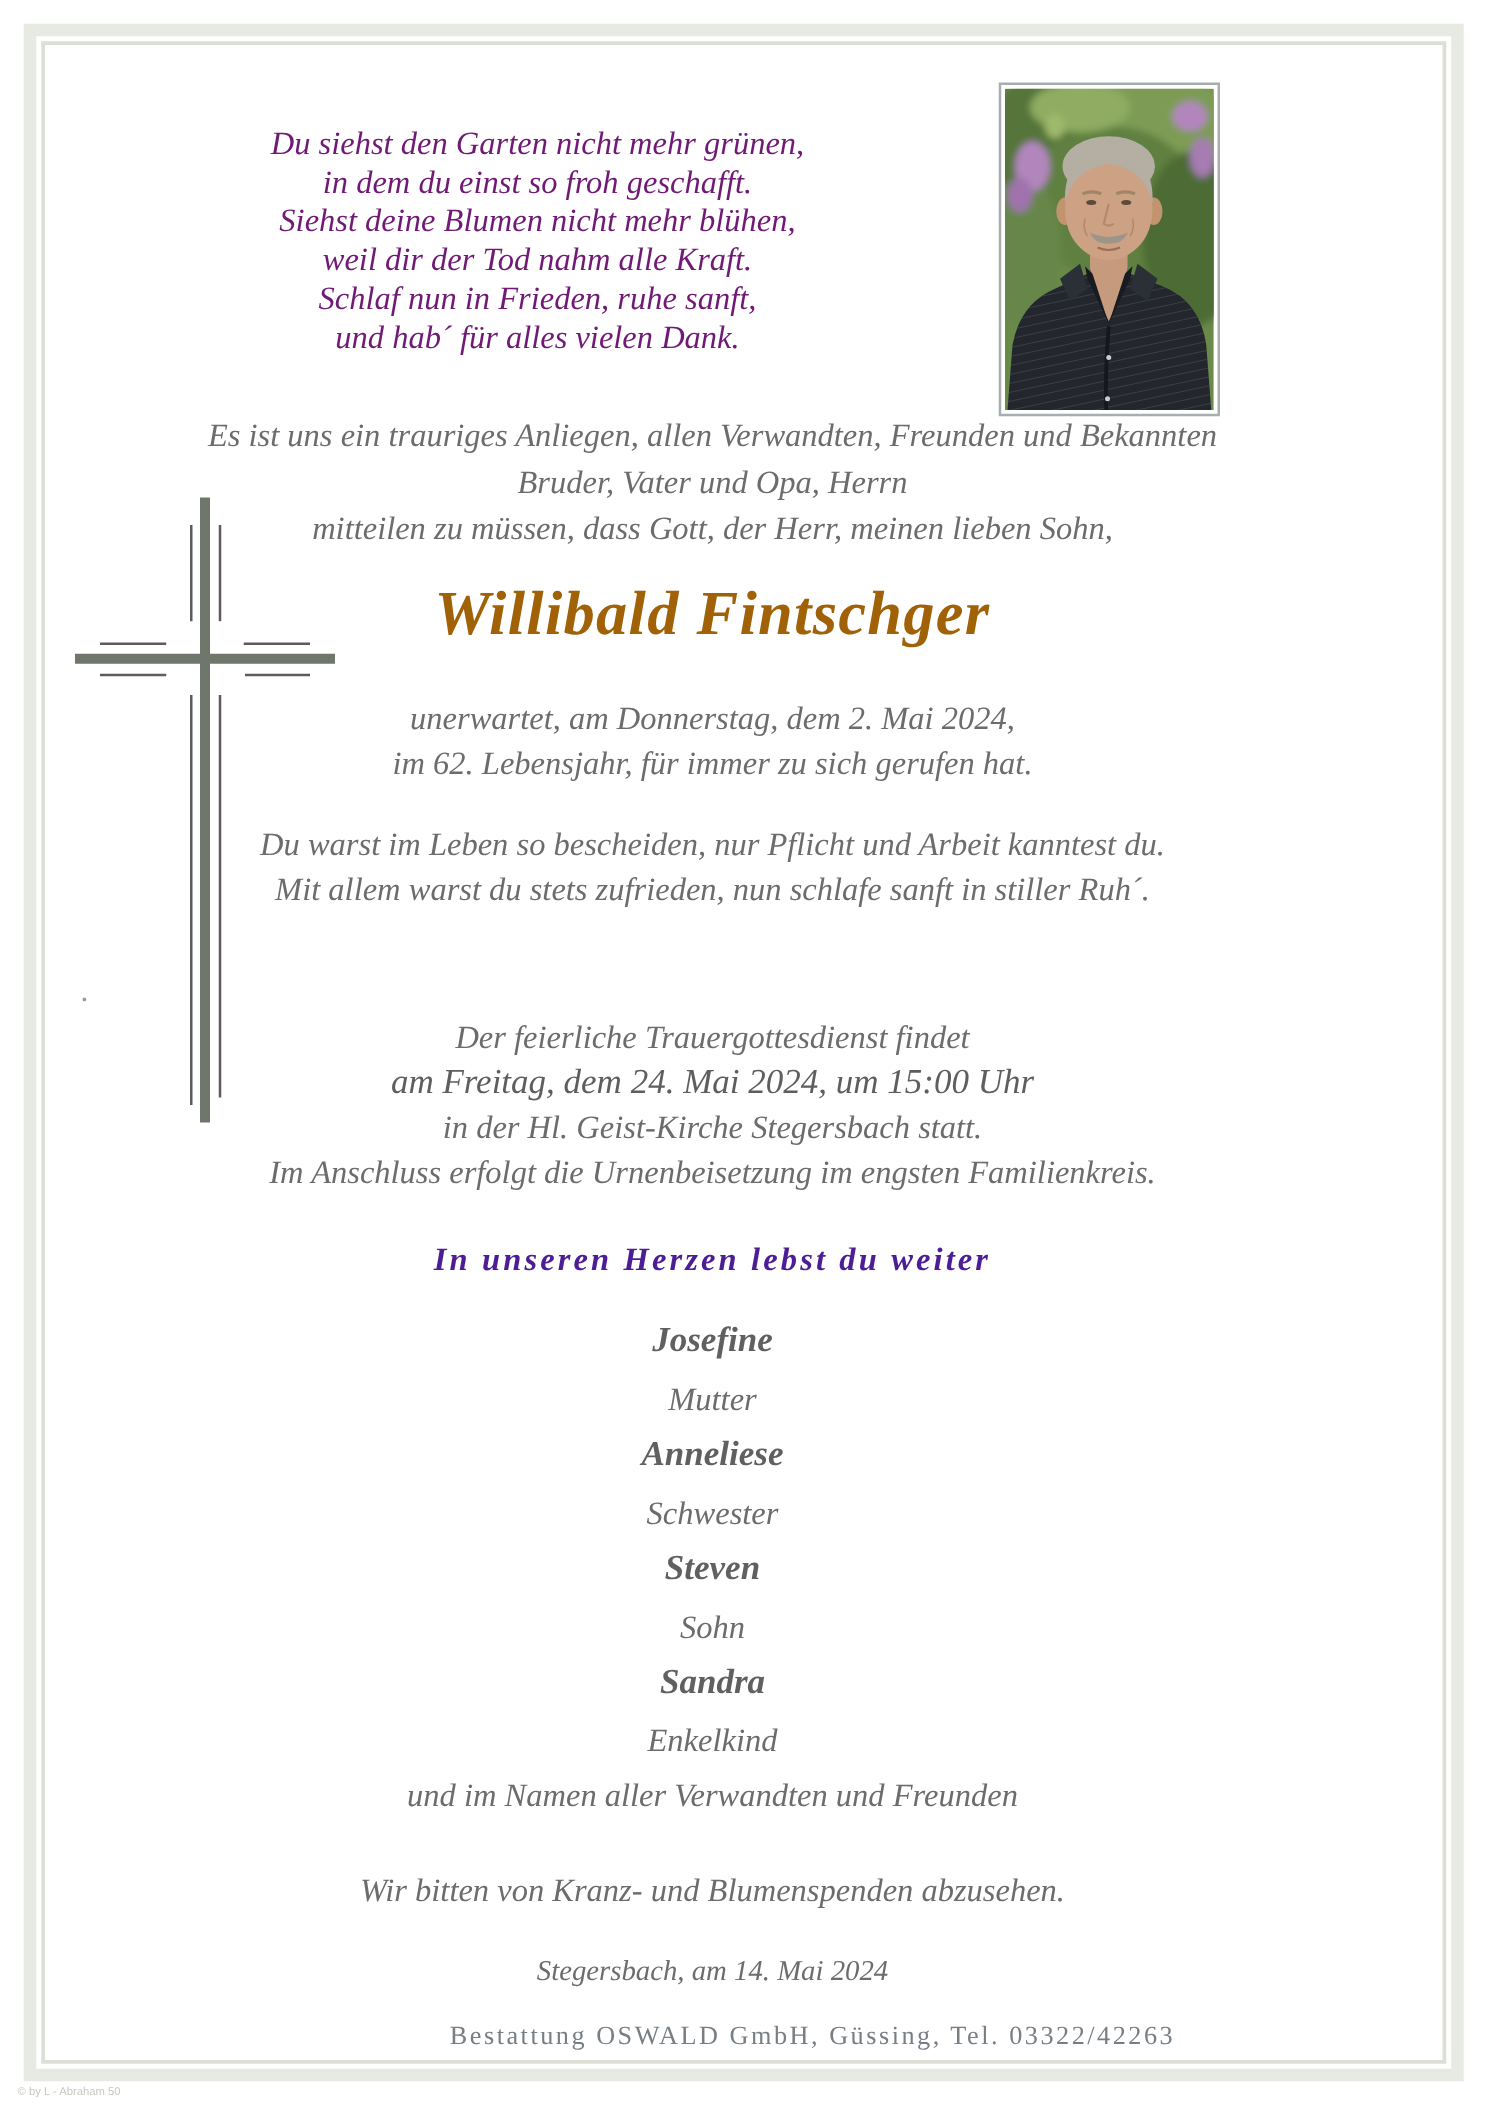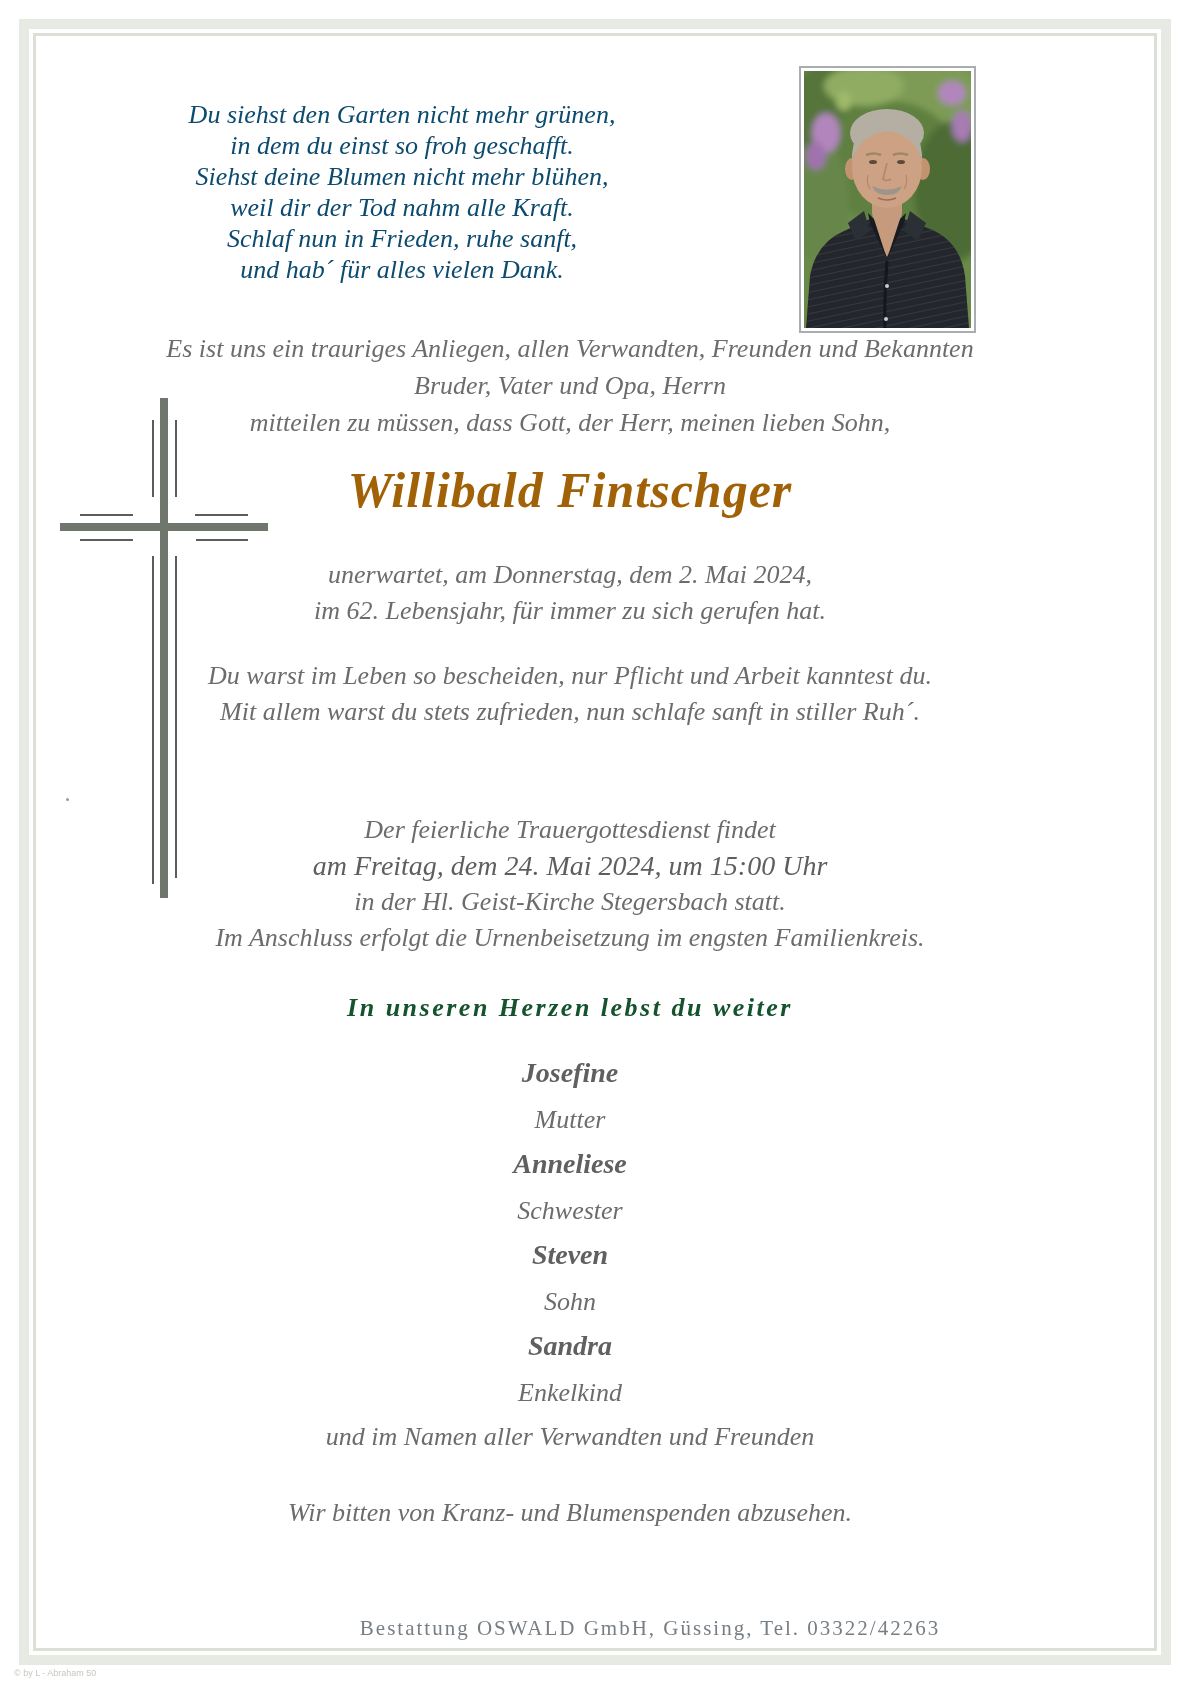--- a/index.html
+++ b/index.html
@@ -8,35 +8,35 @@
     background:#ffffff; overflow:hidden;
     font-family:"Liberation Serif", serif; color:#6c6c6c;
   }
   
   .frame-outer { position:absolute; inset:19px; border:10px solid #e7eae2; pointer-events:none; }
   .frame-inner { position:absolute; inset:33px; border:3px solid #dcdfd5; pointer-events:none; }
 
   .blk { position:absolute; text-align:center; font-style:italic; }
   .line { white-space:nowrap; }
 
-  .poem { left:132px; top:99px; width:540px; font-size:26px; line-height:31px; color:#0c4a6e; }
+  .poem { left:160px; top:99px; width:540px; font-size:26px; line-height:31px; color:#701a75; }
 
   .announce { left:70px; top:330px; width:1000px; font-size:26px; line-height:37px; }
 
   .name { left:120px; top:459px; width:900px; font-size:50px; line-height:62px;
           font-weight:600; color:#a16207; letter-spacing:1px; }
 
   .deathinfo { left:95px; top:557px; width:950px; font-size:26px; line-height:36px; }
   .tribute   { left:70px; top:658px; width:1000px; font-size:26px; line-height:36px; }
 
   .service { left:95px; top:812px; width:950px; font-size:26px; line-height:36px; }
   .service .bold { font-weight:400; font-size:28px; color:#5e5e5e; }
 
   .motto { left:95px; top:993px; width:950px; font-size:26px; line-height:30px;
-           font-weight:700; letter-spacing:2.5px; color:#14532d;font-family:Liberation Serif, serif; }
+           font-weight:700; letter-spacing:2.5px; color:#4c1d95;font-family:Liberation Serif, serif; }
 
   .mourner { left:95px; width:950px; }
   .mourner .m-name { font-size:28px; line-height:34px; font-weight:700; color:#606060; }
   .mourner .m-rel  { font-size:26px; line-height:32px; margin-top:14px; }
 
   .relatives { left:95px; top:1419px; width:950px; font-size:26px; line-height:36px; }
   .request   { left:95px; top:1495px; width:950px; font-size:26px; line-height:36px; }
   .dateline  { left:95px; top:1562px; width:950px; font-size:23px; line-height:30px; }
 
   .footerline { left:200px; top:1615px; width:900px; font-size:21px; line-height:26px;
@@ -192,18 +192,19 @@
     <div class="m-name">Steven</div>
     <div class="m-rel">Sohn</div>
   </div>
   <div class="blk mourner" style="top:1329px">
     <div class="m-name">Sandra</div>
     <div class="m-rel">Enkelkind</div>
   </div>
 
   <div class="blk relatives">und im Namen aller Verwandten und Freunden</div>
   <div class="blk request">Wir bitten von Kranz- und Blumenspenden abzusehen.</div>
+  <div class="blk dateline">Stegersbach, am 14. Mai 2024</div>
 
   <div class="blk footerline">Bestattung OSWALD GmbH, Güssing, Tel. 03322/42263</div>
 
   <div class="blk copyright">© by L - Abraham 50</div>
 
 </div>
 
 </body></html>

